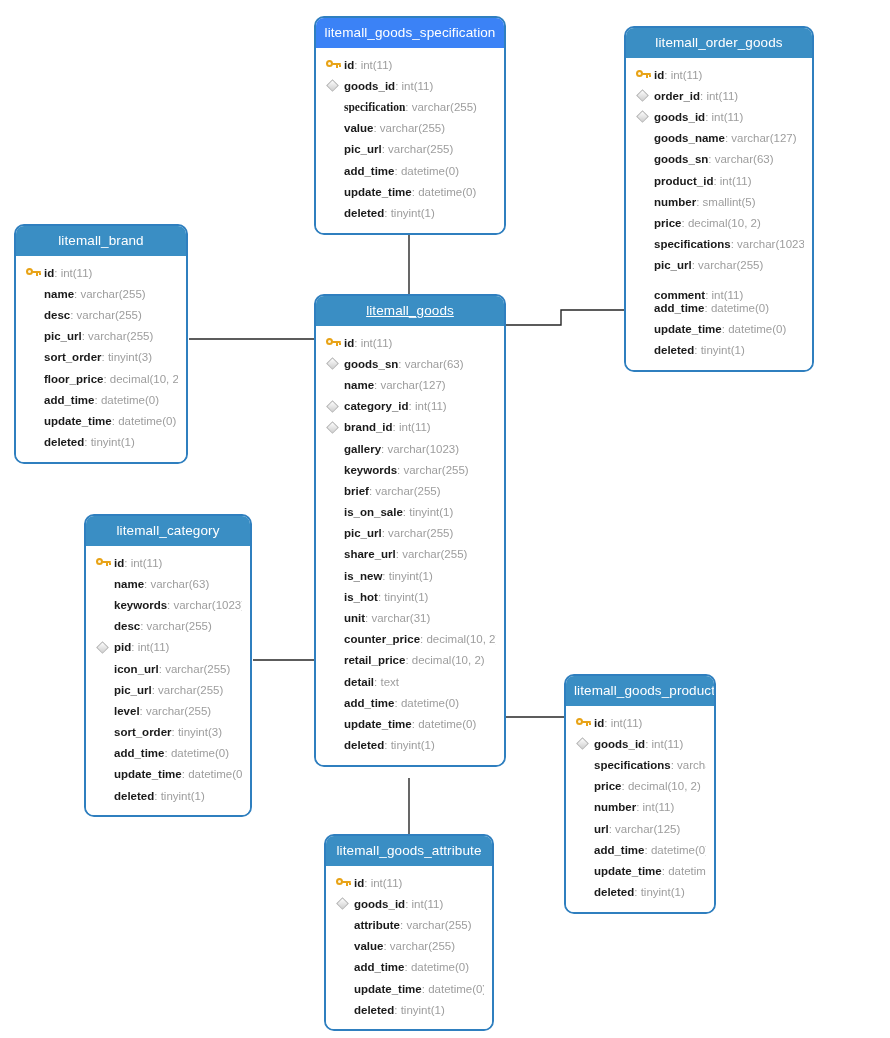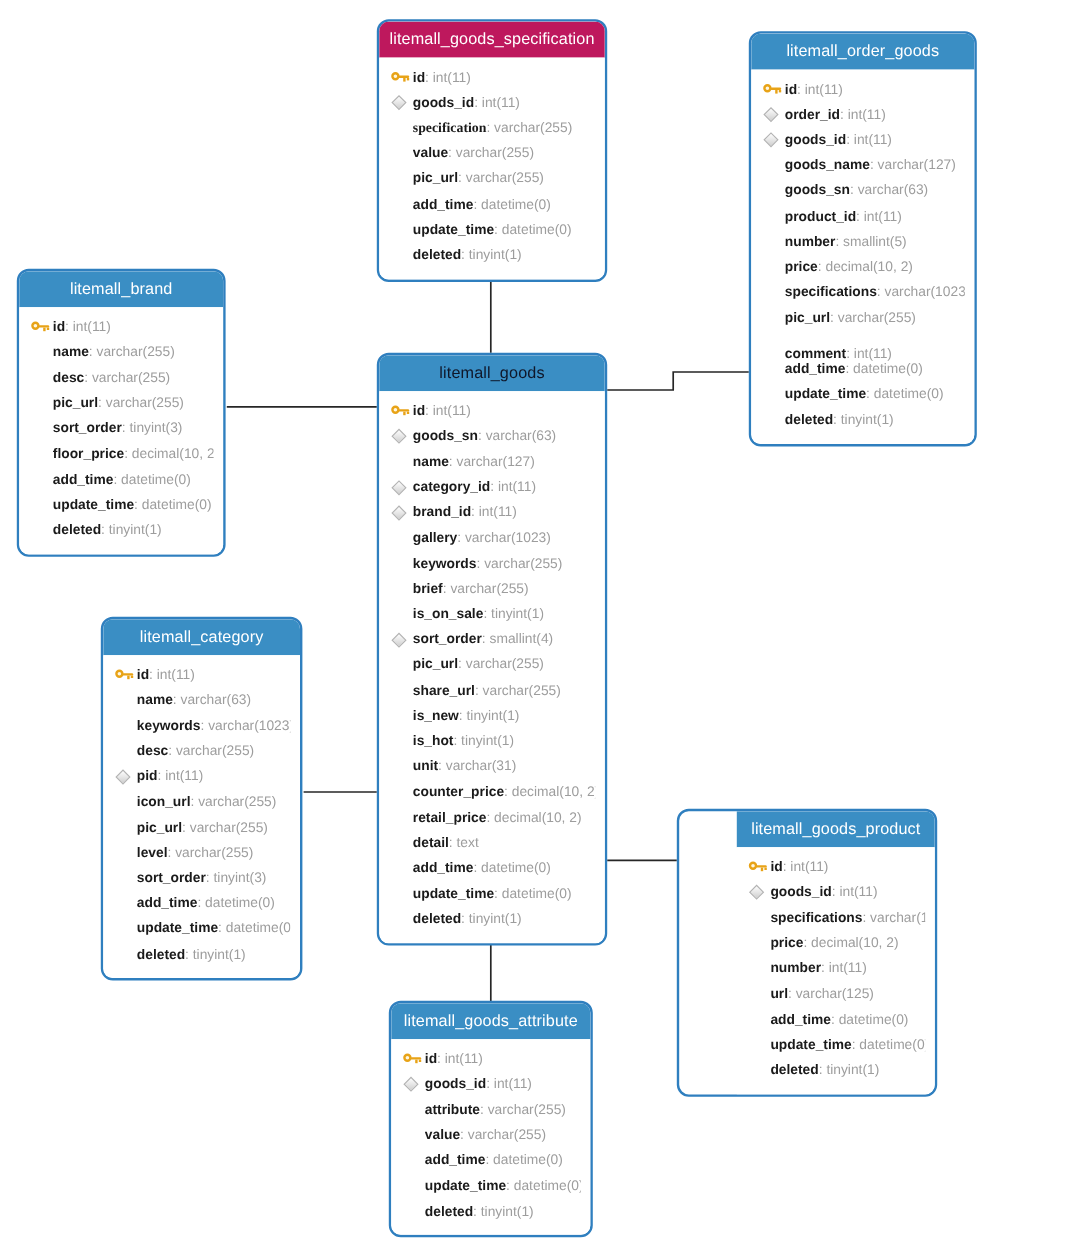--- a/index.html
+++ b/index.html
@@ -128,21 +128,21 @@
 <div id="canvas">
   <svg id="links" viewBox="0 0 890 1038" width="890" height="1038">
       <path d="M 409,228 L 409,294" fill="none" stroke="#262626" stroke-width="1.4"></path>
       <path d="M 189,339 L 314,339" fill="none" stroke="#262626" stroke-width="1.4"></path>
       <path d="M 506,325 L 561,325 L 561,310 L 624,310" fill="none" stroke="#262626" stroke-width="1.4"></path>
       <path d="M 253,660 L 314,660" fill="none" stroke="#262626" stroke-width="1.4"></path>
       <path d="M 506,717 L 564,717" fill="none" stroke="#262626" stroke-width="1.4"></path>
       <path d="M 409,778 L 409,866" fill="none" stroke="#262626" stroke-width="1.4"></path>
     </svg>
 <div class="table-box" style="left: 314px; top: 16px; width: 192px; border-color: rgb(47, 127, 191);">
-      <div class="table-header" style="background: #be185d; color: rgb(255, 255, 255);">litemall_goods_specification</div>
+      <div class="table-header" style="background: #3b82f6; color: rgb(255, 255, 255);">litemall_goods_specification</div>
       <div class="table-body">
         <div class="col-row">
           <span class="col-marker">
             <span class="ico-key">
               <span class="kring"></span>
               <span class="kstem"></span>
               <span class="ktooth1"></span>
               <span class="ktooth2"></span>
             </span>
           </span>
@@ -294,21 +294,21 @@
           <span class="col-marker"></span>
           <span class="col-text" style="color: rgb(157, 157, 157);"><span class="col-name" style="color: rgb(26, 26, 26);">update_time</span><span>: </span><span>datetime(0)</span></span>
         </div>
         <div class="col-row">
           <span class="col-marker"></span>
           <span class="col-text" style="color: rgb(157, 157, 157);"><span class="col-name" style="color: rgb(26, 26, 26);">deleted</span><span>: </span><span>tinyint(1)</span></span>
         </div>
       </div>
     </div>
     <div class="table-box" style="left: 314px; top: 294px; width: 192px; border-color: rgb(47, 127, 191);">
-      <div class="table-header" style="background: rgb(58, 142, 196); color: #0f172a;">litemall_goods</div>
+      <div class="table-header" style="background: rgb(58, 142, 196); color: #ffffff; text-decoration: underline;">litemall_goods</div>
       <div class="table-body">
         <div class="col-row">
           <span class="col-marker">
             <span class="ico-key">
               <span class="kring"></span>
               <span class="kstem"></span>
               <span class="ktooth1"></span>
               <span class="ktooth2"></span>
             </span>
           </span>
@@ -344,26 +344,20 @@
           <span class="col-marker"></span>
           <span class="col-text" style="color: rgb(157, 157, 157);"><span class="col-name" style="color: rgb(26, 26, 26);">keywords</span><span>: </span><span>varchar(255)</span></span>
         </div>
         <div class="col-row">
           <span class="col-marker"></span>
           <span class="col-text" style="color: rgb(157, 157, 157);"><span class="col-name" style="color: rgb(26, 26, 26);">brief</span><span>: </span><span>varchar(255)</span></span>
         </div>
         <div class="col-row">
           <span class="col-marker"></span>
           <span class="col-text" style="color: rgb(157, 157, 157);"><span class="col-name" style="color: rgb(26, 26, 26);">is_on_sale</span><span>: </span><span>tinyint(1)</span></span>
-        </div>
-        <div class="col-row">
-          <span class="col-marker">
-            <span class="ico-diamond"></span>
-          </span>
-          <span class="col-text" style="color: rgb(157, 157, 157);"><span class="col-name" style="color: rgb(26, 26, 26);">sort_order</span><span>: </span><span>smallint(4)</span></span>
         </div>
         <div class="col-row">
           <span class="col-marker"></span>
           <span class="col-text" style="color: rgb(157, 157, 157);"><span class="col-name" style="color: rgb(26, 26, 26);">pic_url</span><span>: </span><span>varchar(255)</span></span>
         </div>
         <div class="col-row">
           <span class="col-marker"></span>
           <span class="col-text" style="color: rgb(157, 157, 157);"><span class="col-name" style="color: rgb(26, 26, 26);">share_url</span><span>: </span><span>varchar(255)</span></span>
         </div>
         <div class="col-row">
@@ -459,21 +453,21 @@
         <div class="col-row">
           <span class="col-marker"></span>
           <span class="col-text" style="color: rgb(157, 157, 157);"><span class="col-name" style="color: rgb(26, 26, 26);">update_time</span><span>: </span><span>datetime(0)</span></span>
         </div>
         <div class="col-row">
           <span class="col-marker"></span>
           <span class="col-text" style="color: rgb(157, 157, 157);"><span class="col-name" style="color: rgb(26, 26, 26);">deleted</span><span>: </span><span>tinyint(1)</span></span>
         </div>
       </div>
     </div>
-    <div class="table-box" style="left: 564px; top: 674px; width: 217px; border-color: rgb(47, 127, 191); padding-left: 48px;">
+    <div class="table-box" style="left: 564px; top: 674px; width: 152px; border-color: rgb(47, 127, 191);">
       <div class="table-header" style="background: rgb(58, 142, 196); color: rgb(255, 255, 255);">litemall_goods_product</div>
       <div class="table-body">
         <div class="col-row">
           <span class="col-marker">
             <span class="ico-key">
               <span class="kring"></span>
               <span class="kstem"></span>
               <span class="ktooth1"></span>
               <span class="ktooth2"></span>
             </span>

